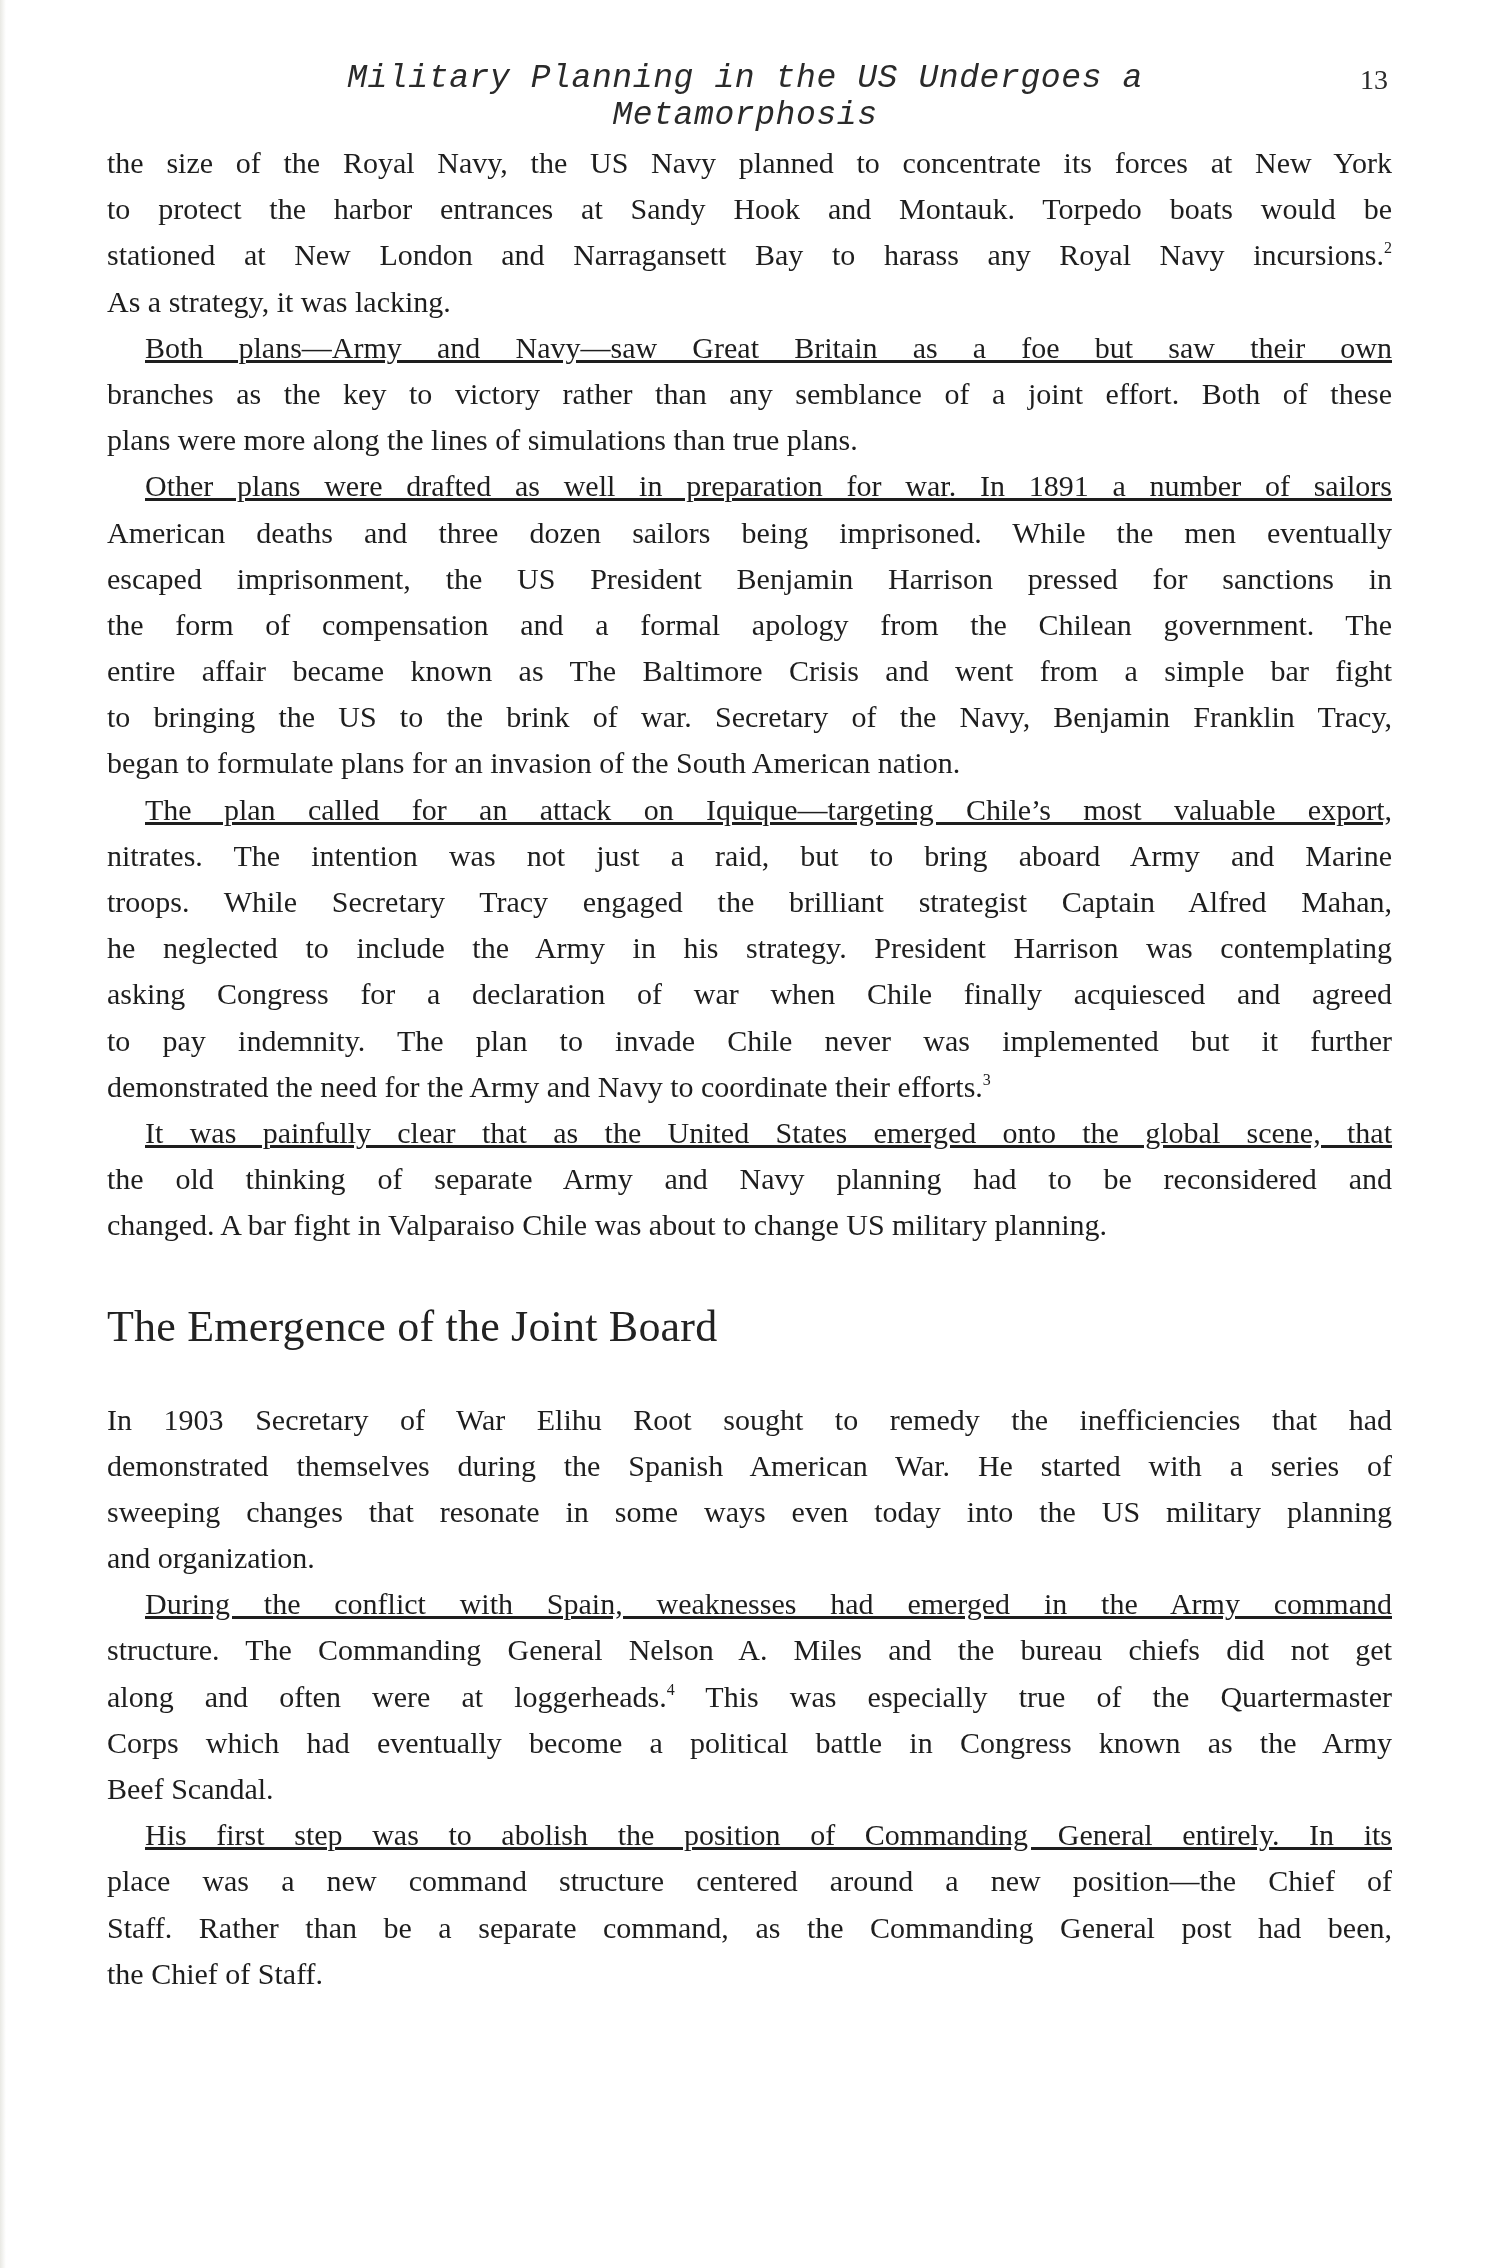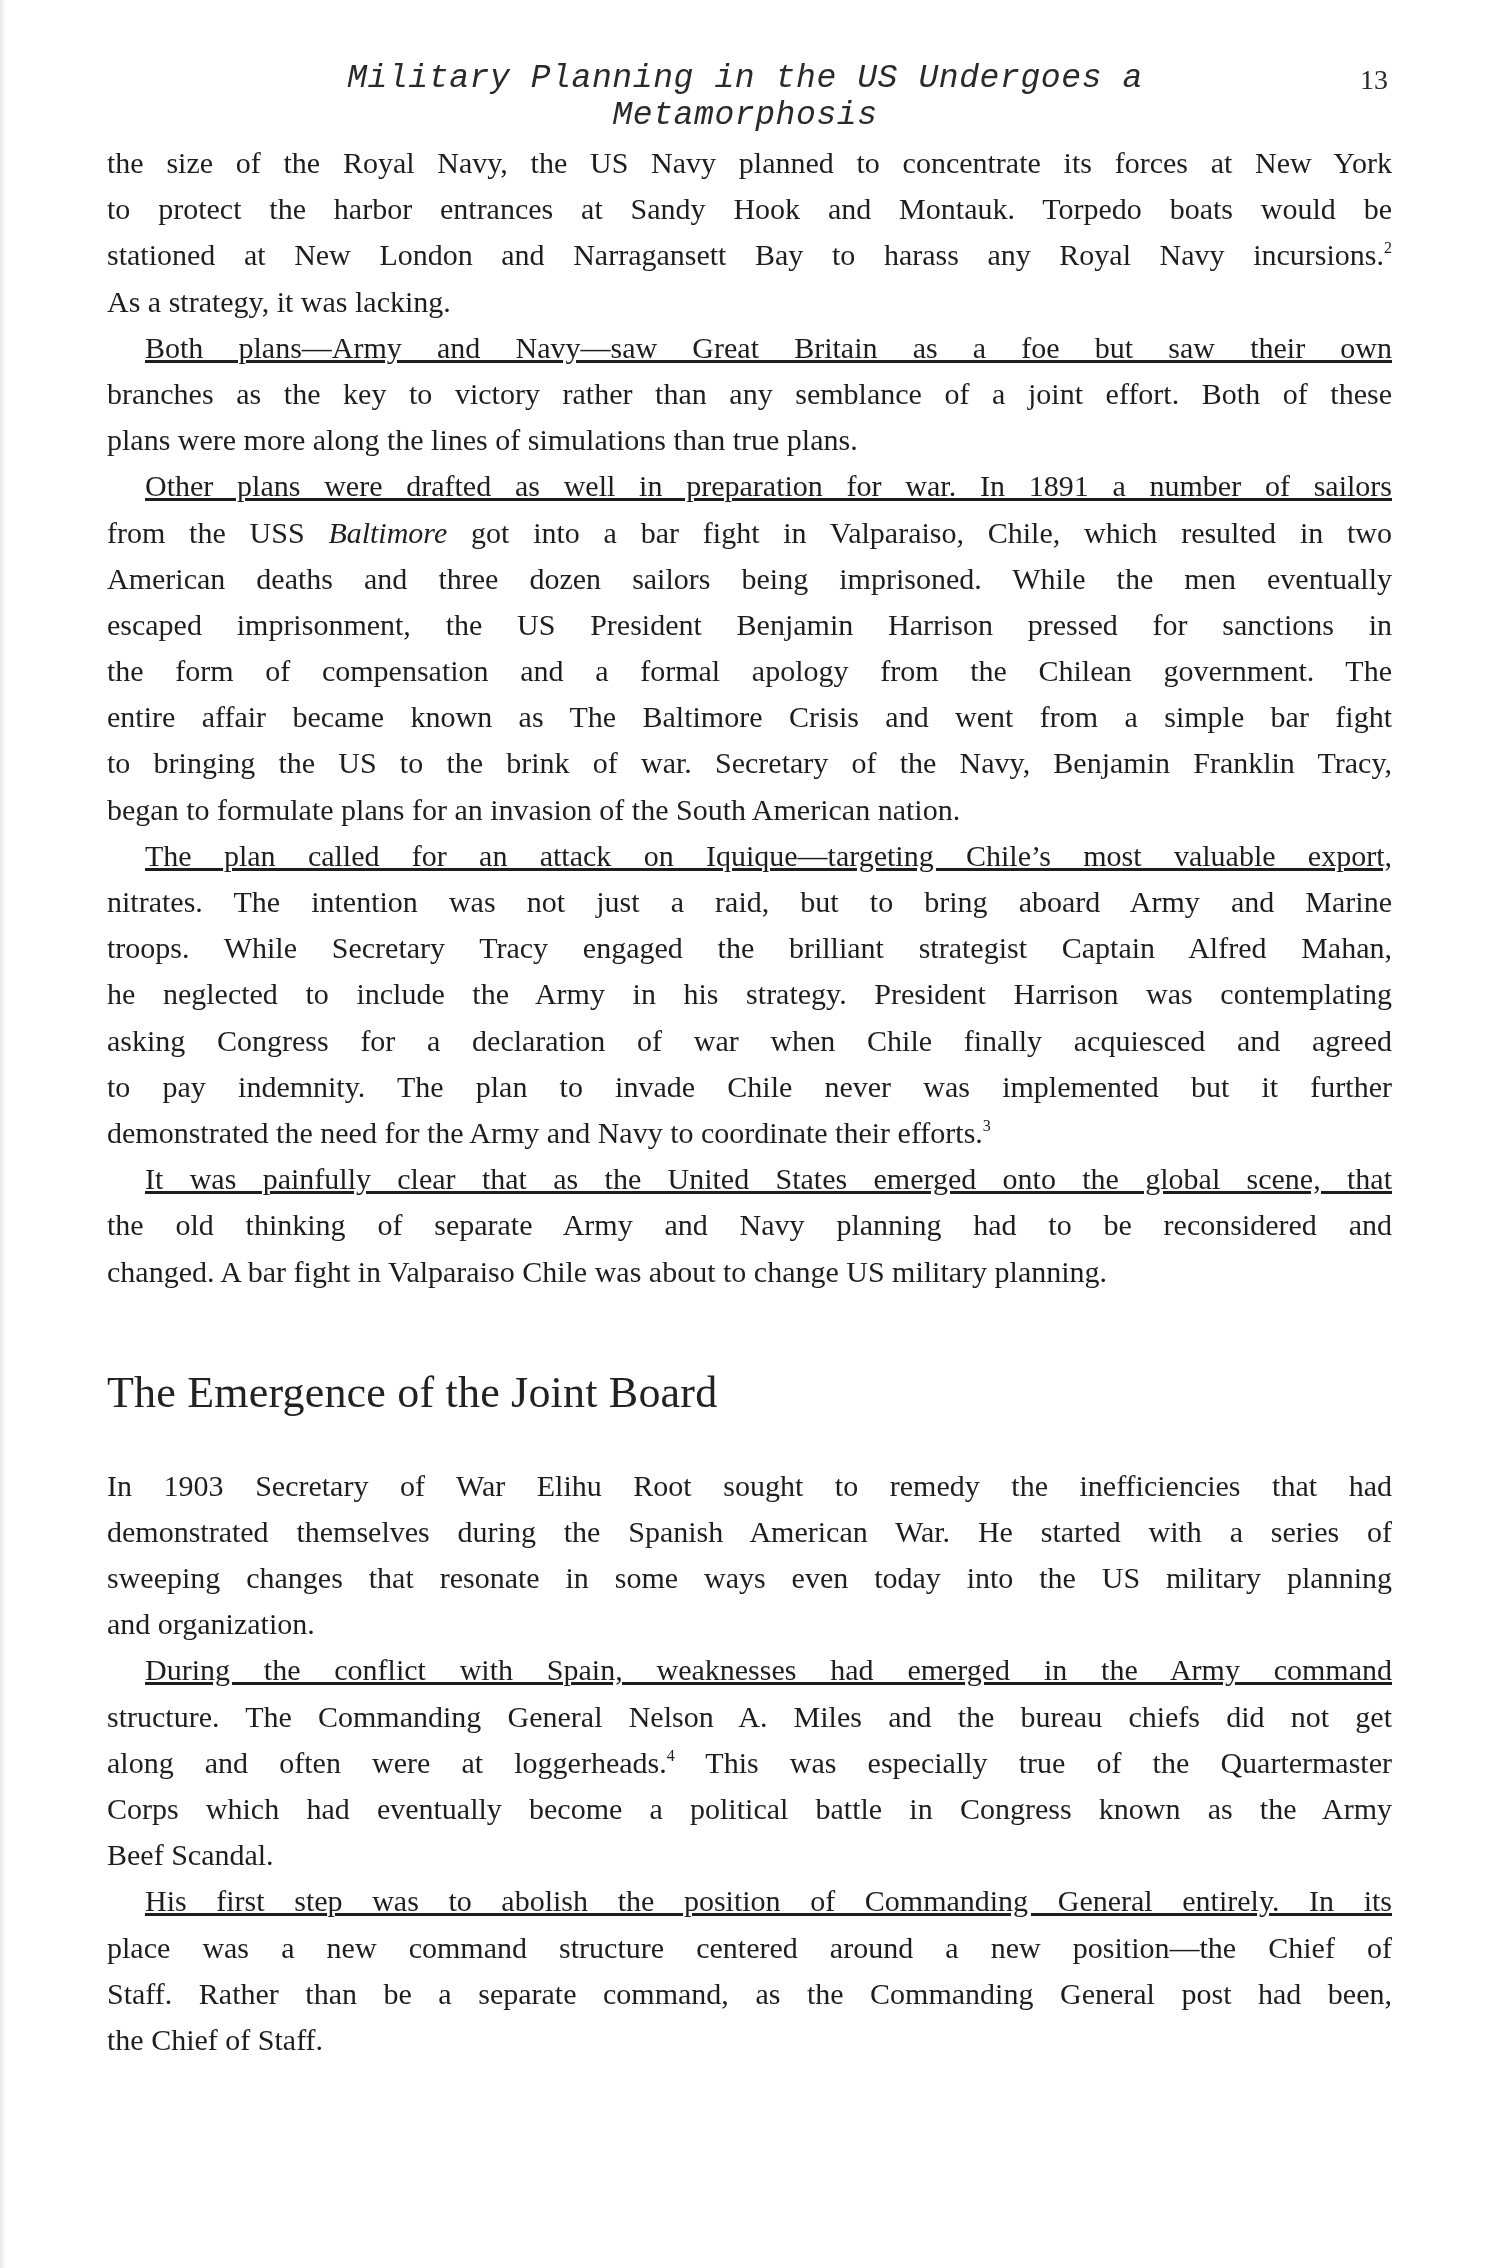--- a/index.html
+++ b/index.html
@@ -72,21 +72,21 @@
   .line em { font-style: italic; }
   sup.fn {
     font-size: 16px;
     vertical-align: top;
     line-height: 1;
     position: relative;
     top: 8px;
   }
   .section-heading {
     display: block;
-    margin-top: 68px;
+    margin-top: 48px;
     margin-bottom: 40px;
     height: 60px;
     line-height: 60px;
     font-size: 44px;
     color: #222;
     letter-spacing: 0.2px;
   }
 </style>
 </head>
 <body>
@@ -106,21 +106,20 @@
         <span class="line"><span>stationed at New London and Narragansett Bay to harass any Royal Navy incursions.</span><sup class="fn">2</sup></span>
         <span class="line last"><span>As a strategy, it was lacking.</span></span>
       </div>
       <div>
         <span class="line indent"><span>Both plans—Army and Navy—saw Great Britain as a foe but saw their own</span></span>
         <span class="line"><span>branches as the key to victory rather than any semblance of a joint effort. Both of these</span></span>
         <span class="line last"><span>plans were more along the lines of simulations than true plans.</span></span>
       </div>
       <div>
         <span class="line indent"><span>Other plans were drafted as well in preparation for war. In 1891 a number of sailors</span></span>
-        <span class="line"><span>from the USS </span><em>Baltimore</em><span> got into a bar fight in Valparaiso, Chile, which resulted in two</span></span>
         <span class="line"><span>American deaths and three dozen sailors being imprisoned. While the men eventually</span></span>
         <span class="line"><span>escaped imprisonment, the US President Benjamin Harrison pressed for sanctions in</span></span>
         <span class="line"><span>the form of compensation and a formal apology from the Chilean government. The</span></span>
         <span class="line"><span>entire affair became known as The Baltimore Crisis and went from a simple bar fight</span></span>
         <span class="line"><span>to bringing the US to the brink of war. Secretary of the Navy, Benjamin Franklin Tracy,</span></span>
         <span class="line last"><span>began to formulate plans for an invasion of the South American nation.</span></span>
       </div>
       <div>
         <span class="line indent"><span>The plan called for an attack on Iquique—targeting Chile’s most valuable export,</span></span>
         <span class="line"><span>nitrates. The intention was not just a raid, but to bring aboard Army and Marine</span></span>

